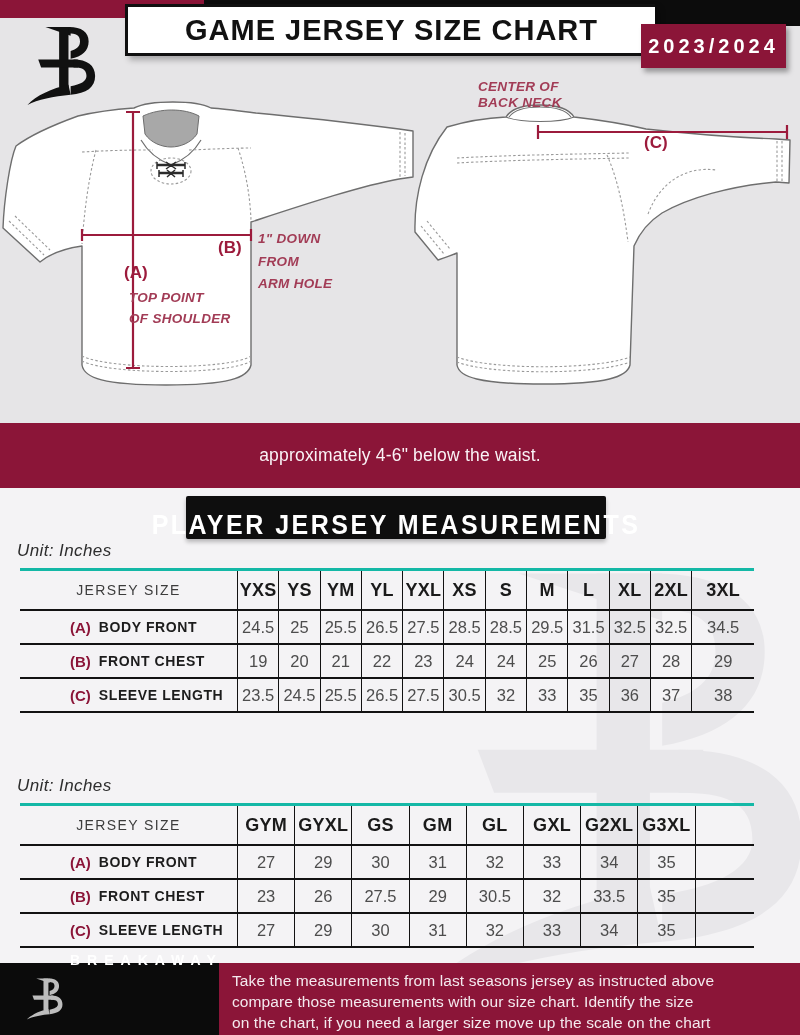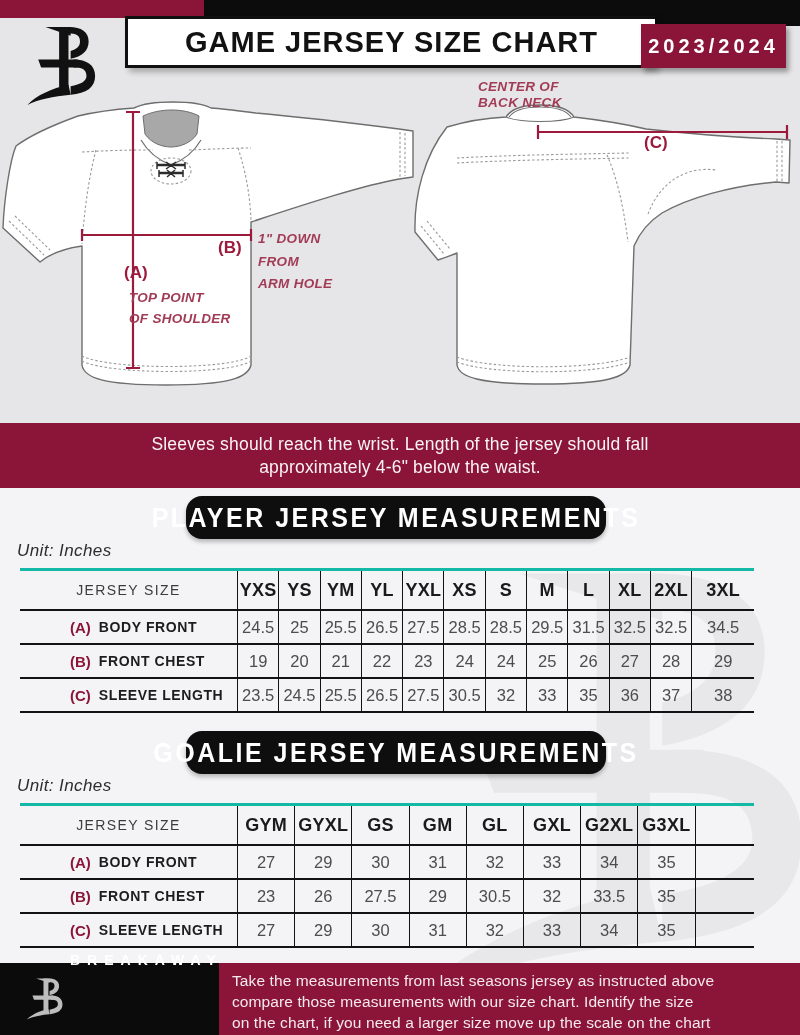--- a/index.html
+++ b/index.html
@@ -3,21 +3,21 @@
 <meta charset="utf-8">
 <style>
   html,body{margin:0;padding:0;background:#9a9a9a;}
   .page{position:relative;width:800px;height:1035px;margin:0 auto;overflow:hidden;
         background:#e6e5e7;font-family:"Liberation Sans",sans-serif;}
   .abs{position:absolute;}
 
   
   .strip-maroon{left:0;top:0;width:204px;height:18px;background:#8B1538;}
   .strip-black{left:204px;top:0;width:596px;height:26px;background:#0c0c0c;}
-  .titlebar{left:125px;top:16px;width:527px;height:46px;background:#ffffff;
+  .titlebar{left:125px;top:4px;width:527px;height:46px;background:#ffffff;
             border:3px solid #101010;border-right:none;display:flex;align-items:center;
             justify-content:center;box-shadow:4px 4px 6px rgba(0,0,0,.28);z-index:4;}
   .titlebar .t{font-size:29px;font-weight:800;letter-spacing:1px;color:#121212;white-space:nowrap;}
   .yearblock{left:641px;top:24px;width:145px;height:44px;background:#8B1538;display:flex;
              align-items:center;justify-content:center;box-shadow:3px 4px 5px rgba(0,0,0,.35);z-index:4;}
   .yearblock .t{font-size:20px;font-weight:700;letter-spacing:4px;color:#fff;}
   .logo-main{left:26px;top:22px;width:72px;height:88px;color:#111;z-index:4;}
 
   
   .bg-mid{left:0;top:488px;width:800px;height:475px;background:#f4f3f5;}
@@ -28,22 +28,22 @@
   .mlabel{font-weight:700;font-size:17px;color:#9C1B3C;z-index:3;}
   .mcaption{font-style:italic;font-weight:600;font-size:13.5px;color:#A23C56;
             letter-spacing:.3px;white-space:pre-line;z-index:3;}
 
   
   .banner{left:0;top:423px;width:800px;height:65px;background:#8B1538;display:flex;
           flex-direction:column;align-items:center;justify-content:center;z-index:2;}
   .banner div{color:#faf3f6;font-size:17.5px;line-height:23px;letter-spacing:.2px;}
 
   
-  .pill{left:186px;width:420px;height:43px;background:#0e0e0e;border-radius:16px;
-        display:flex;align-items:center;justify-content:center;z-index:2;
+  .pill{left:186px;width:420px;height:43px;background:#0e0e0e;border-radius:2px;
+        display:flex;align-items:flex-end;justify-content:center;z-index:2;
         box-shadow:0 3px 4px rgba(0,0,0,.25);}
   .pill .t{color:#fff;font-size:25px;font-weight:700;letter-spacing:2.5px;white-space:nowrap;
            transform:scale(1,1.08);}
   .unit{left:17px;width:794px;text-align:left;font-style:italic;font-size:17px;
         font-weight:400;color:#2d2d2d;letter-spacing:.4px;z-index:2;}
 
   
   .tbl{left:20px;width:734px;display:grid;border-top:3px solid #14b8a6;z-index:2;background:transparent;}
   .cell{display:flex;align-items:center;justify-content:center;border-bottom:2px solid #121212;
         border-right:1.6px solid #121212;}
@@ -164,21 +164,20 @@
 OF SHOULDER</span>
   <span class="abs mlabel" style="left:218px;top:238px">(B)</span>
   <span class="abs mcaption" style="left:258px;top:228px;line-height:22.5px">1" DOWN
 FROM
 ARM HOLE</span>
   <span class="abs mlabel" style="left:644px;top:133px">(C)</span>
   <span class="abs mcaption" style="left:478px;top:79px;width:125px;text-align:left;line-height:15.5px">CENTER OF
 BACK NECK</span>
 
   <div class="abs banner">
-    <div>Sleeves should reach the wrist. Length of the jersey should fall</div>
     <div>approximately 4-6" below the waist.</div>
   </div>
 
   <div class="abs pill" style="top:496px">
     <span class="t">PLAYER JERSEY MEASUREMENTS</span>
   </div>
   <div class="abs unit" style="top:541px">Unit: Inches</div>
   <div id="player-table" class="abs tbl" style="top: 568px; grid-template-columns: 218px repeat(11, 41.3px) 1fr; grid-template-rows: 40px 34px 34px 34px;">
       <div class="cell corner">JERSEY SIZE</div>
       <div class="cell hcell">YXS</div>
@@ -236,23 +235,20 @@
       <div class="cell vcell">27.5</div>
       <div class="cell vcell">30.5</div>
       <div class="cell vcell">32</div>
       <div class="cell vcell">33</div>
       <div class="cell vcell">35</div>
       <div class="cell vcell">36</div>
       <div class="cell vcell">37</div>
       <div class="cell vcell lastcol">38</div>
     </div>
 
-  <div class="abs pill" style="top:731px">
-    <span class="t">GOALIE JERSEY MEASUREMENTS</span>
-  </div>
   <div class="abs unit" style="top:776px">Unit: Inches</div>
   <div id="goalie-table" class="abs tbl" style="top: 803px; grid-template-columns: 218px repeat(8, 57.2px) 1fr; grid-template-rows: 40px 34px 34px 34px;">
       <div class="cell corner">JERSEY SIZE</div>
       <div class="cell hcell">GYM</div>
       <div class="cell hcell">GYXL</div>
       <div class="cell hcell">GS</div>
       <div class="cell hcell">GM</div>
       <div class="cell hcell">GL</div>
       <div class="cell hcell">GXL</div>
       <div class="cell hcell">G2XL</div>

